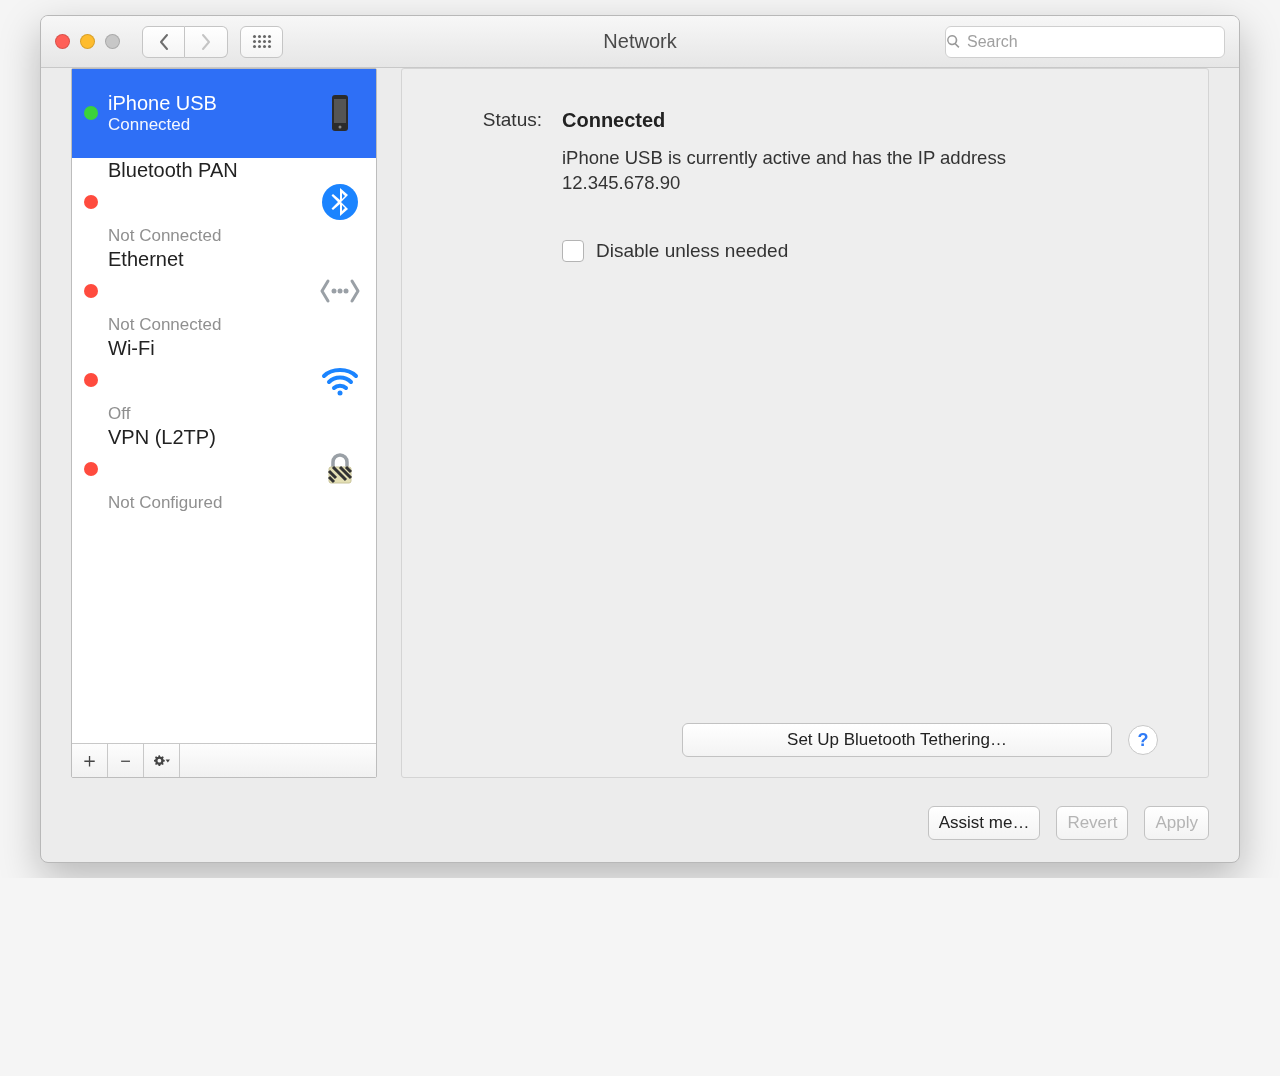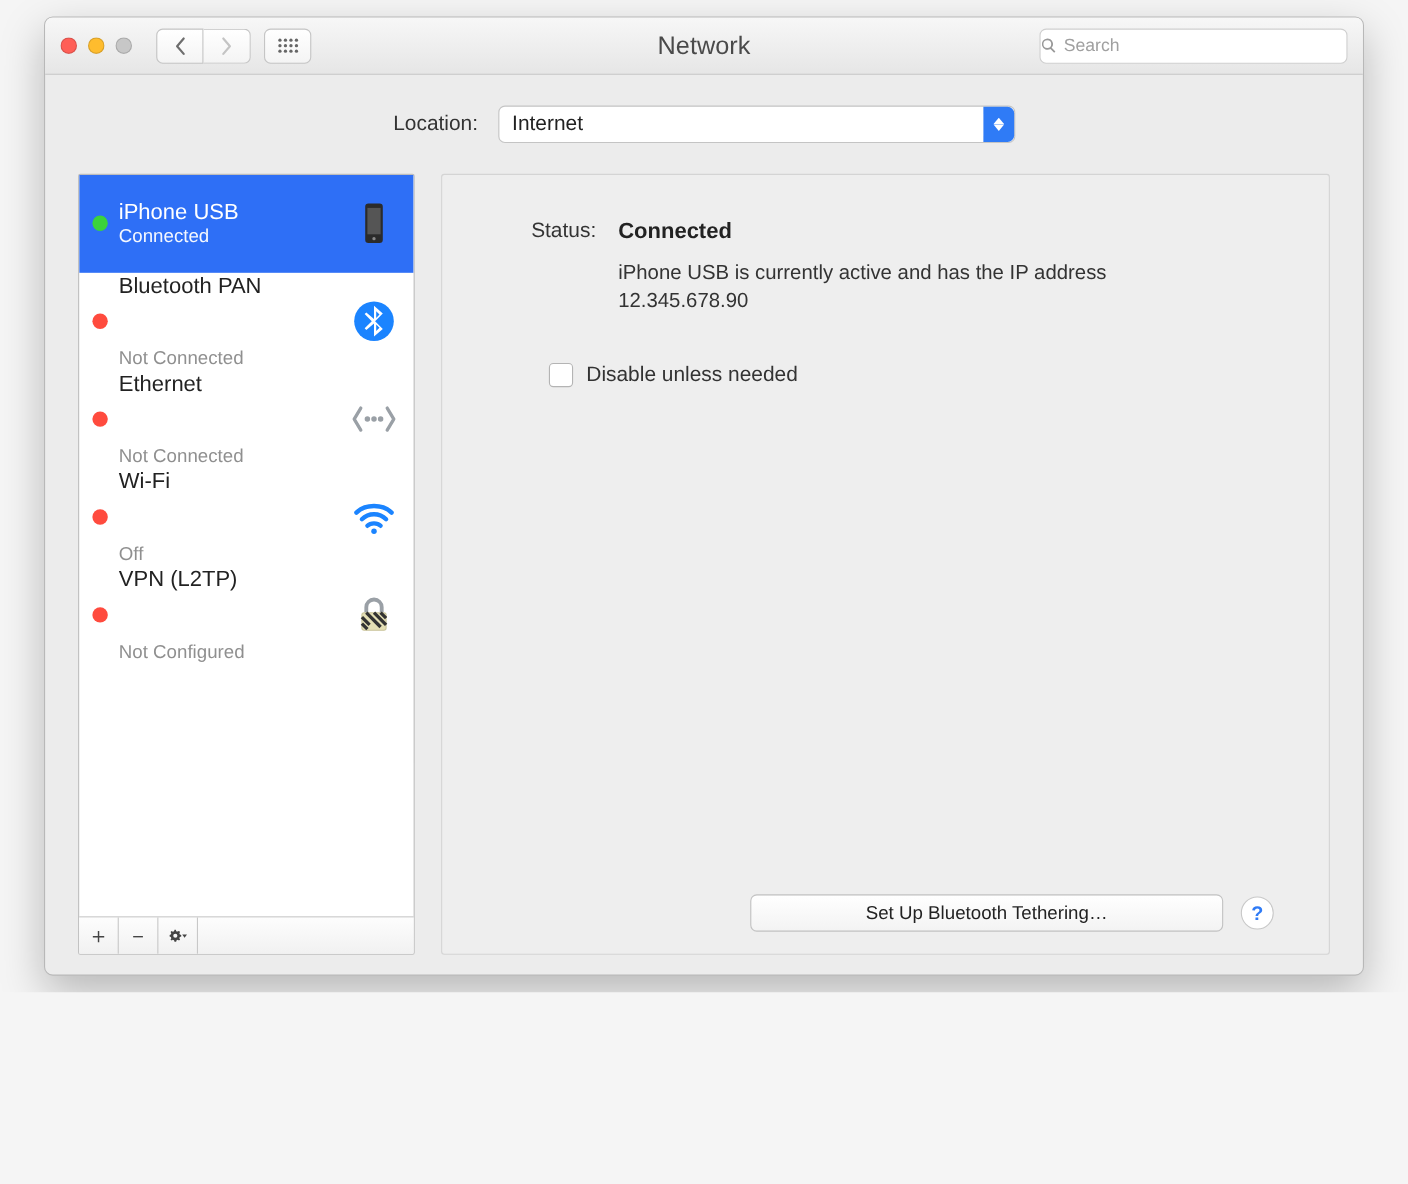--- a/index.html
+++ b/index.html
@@ -50,21 +50,21 @@
     margin-left: 12px;
     border: 1px solid #c5c5c5; border-radius: 6px;
     background: linear-gradient(#ffffff,#f4f4f4);
     display: flex; align-items: center; justify-content: center;
     color: #5c5c5c;
   }
   .grid-glyph { display:grid; grid-template-columns:repeat(4,3px); grid-template-rows:repeat(3,3px); gap:2px; }
   .grid-glyph span { width:3px; height:3px; background:#666; border-radius:50%; }
   .window-title {
     position:absolute; left:50%; transform:translateX(-50%);
-    font-size: 23px; color: #4a4a4a;
+    font-size: 20px; color: #4a4a4a;
   }
   .search-wrap {
     margin-left: auto;
     width: 280px; height: 32px;
     border: 1px solid #cfcfcf; border-radius: 6px;
     background: #fff;
     display:flex; align-items:center; 
     color:#a0a0a0; font-size:16px; gap:6px;
   }
   .search-wrap svg { width:15px; height:15px; fill:#999; }
@@ -142,21 +142,21 @@
     border-radius:3px;
     padding:40px 50px 20px 50px;
     display:flex; flex-direction:column;
     min-height:710px;
   }
   .status-row { display:flex; gap:20px; }
   .status-label { width:90px; text-align:right; font-size:19px; color:#333; }
   .status-body { flex:1; }
   .status-value { font-size:20px; font-weight:600; color:#222; }
   .status-desc { margin-top:14px; font-size:18.5px; color:#333; line-height:1.35; max-width:520px; }
-  .checkbox-row { margin-top:44px; display:flex; align-items:center; gap:12px; margin-left:47px; }
+  .checkbox-row { margin-top:44px; display:flex; align-items:center; gap:12px; margin-left:110px; }
   .checkbox {
     width:22px; height:22px; border:1px solid #b4b4b4; border-radius:4px; background:#fff;
   }
   .checkbox-label { font-size:19px; color:#333; }
   .detail-footer {
     margin-top:auto;
     display:flex; justify-content:flex-end; align-items:center; gap:16px;
     padding-top:20px;
   }
   .btn {
@@ -220,34 +220,20 @@
     </div>
     <div class="window-title">Network</div>
     <div class="search-wrap">
       <svg viewBox="0 0 16 16">
           <path d="M6.5 1a5.5 5.5 0 0 1 4.23 9.02l3.63 3.63-1.21 1.21-3.63-3.63A5.5 5.5 0 1 1 6.5 1zm0 1.7a3.8 3.8 0 1 0 0 7.6 3.8 3.8 0 0 0 0-7.6z"></path>
         </svg>
       <span>Search</span>
     </div>
   </div>
 
-  <div class="location-row">
-    <div class="location-label">Location:</div>
-    <div class="location-select">
-      <span>Internet</span>
-      <div class="select-arrows">
-        <svg viewBox="0 0 10 6">
-            <path d="M0 6 L5 0 L10 6 Z"></path>
-          </svg>
-        <svg viewBox="0 0 10 6">
-            <path d="M0 0 L5 6 L10 0 Z"></path>
-          </svg>
-      </div>
-    </div>
-  </div>
 
   <div class="body">
 
     <div class="sidebar">
       <div class="interfaces">
 
         <div class="iface selected">
           <div class="status-dot green"></div>
           <div class="iface-text">
             <div class="iface-name">iPhone USB</div>
@@ -359,14 +345,25 @@
         <div class="btn setup">
           <span>Set Up Bluetooth Tethering…</span>
         </div>
         <div class="help-btn">
           <span>?</span>
         </div>
       </div>
     </div>
   </div>
 
+  <div class="window-footer">
+    <div class="btn">
+      <span>Assist me…</span>
+    </div>
+    <div class="btn disabled">
+      <span>Revert</span>
+    </div>
+    <div class="btn disabled">
+      <span>Apply</span>
+    </div>
+  </div>
 
 </div>
 
 </body></html>

